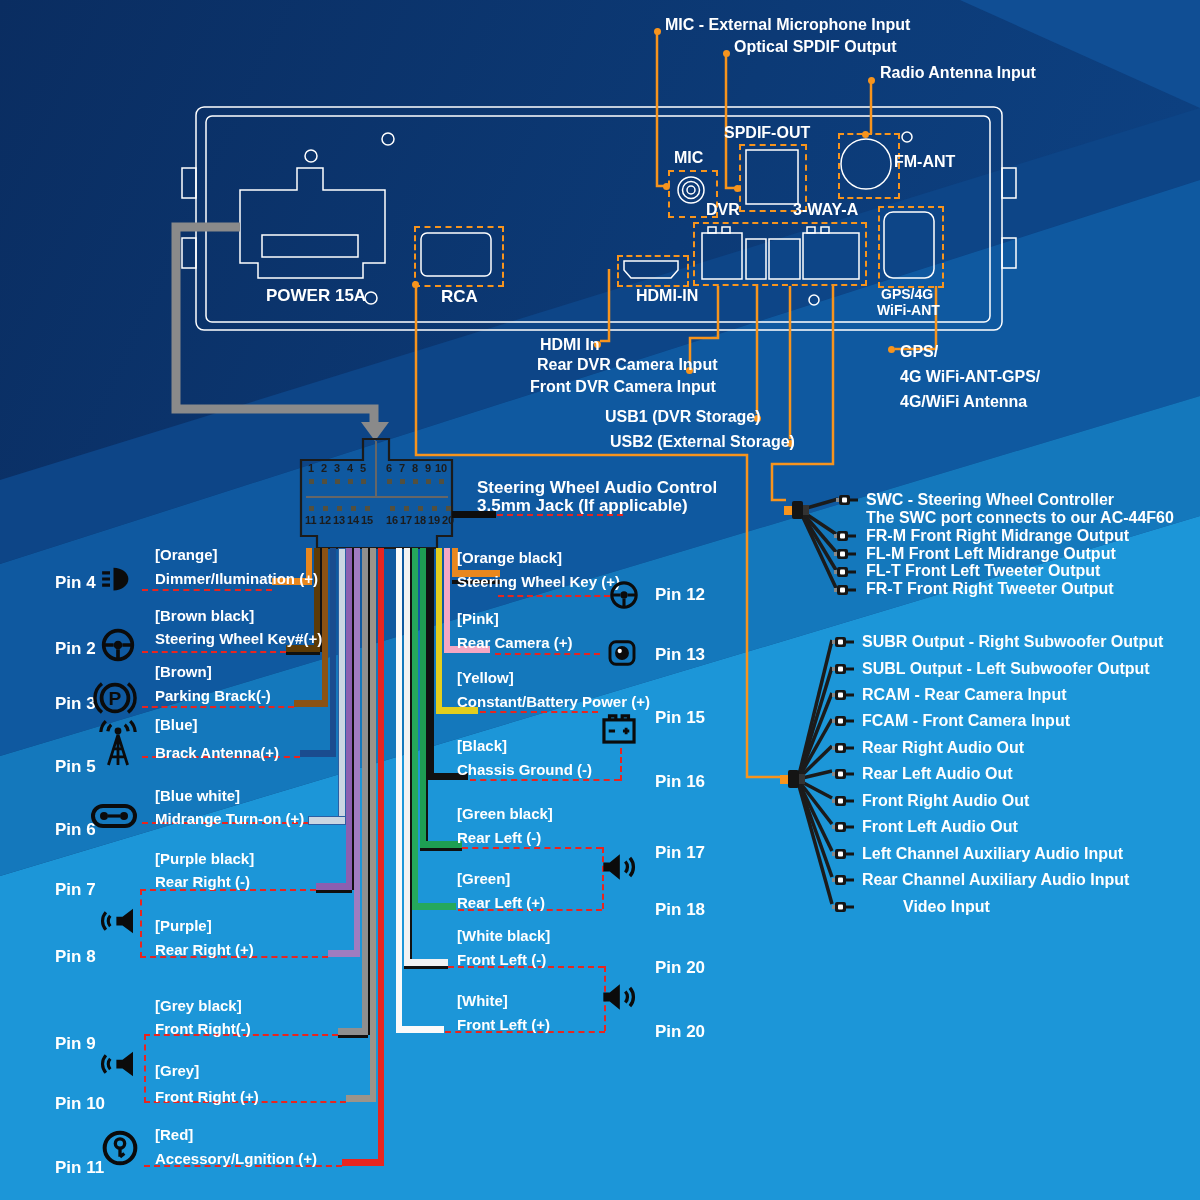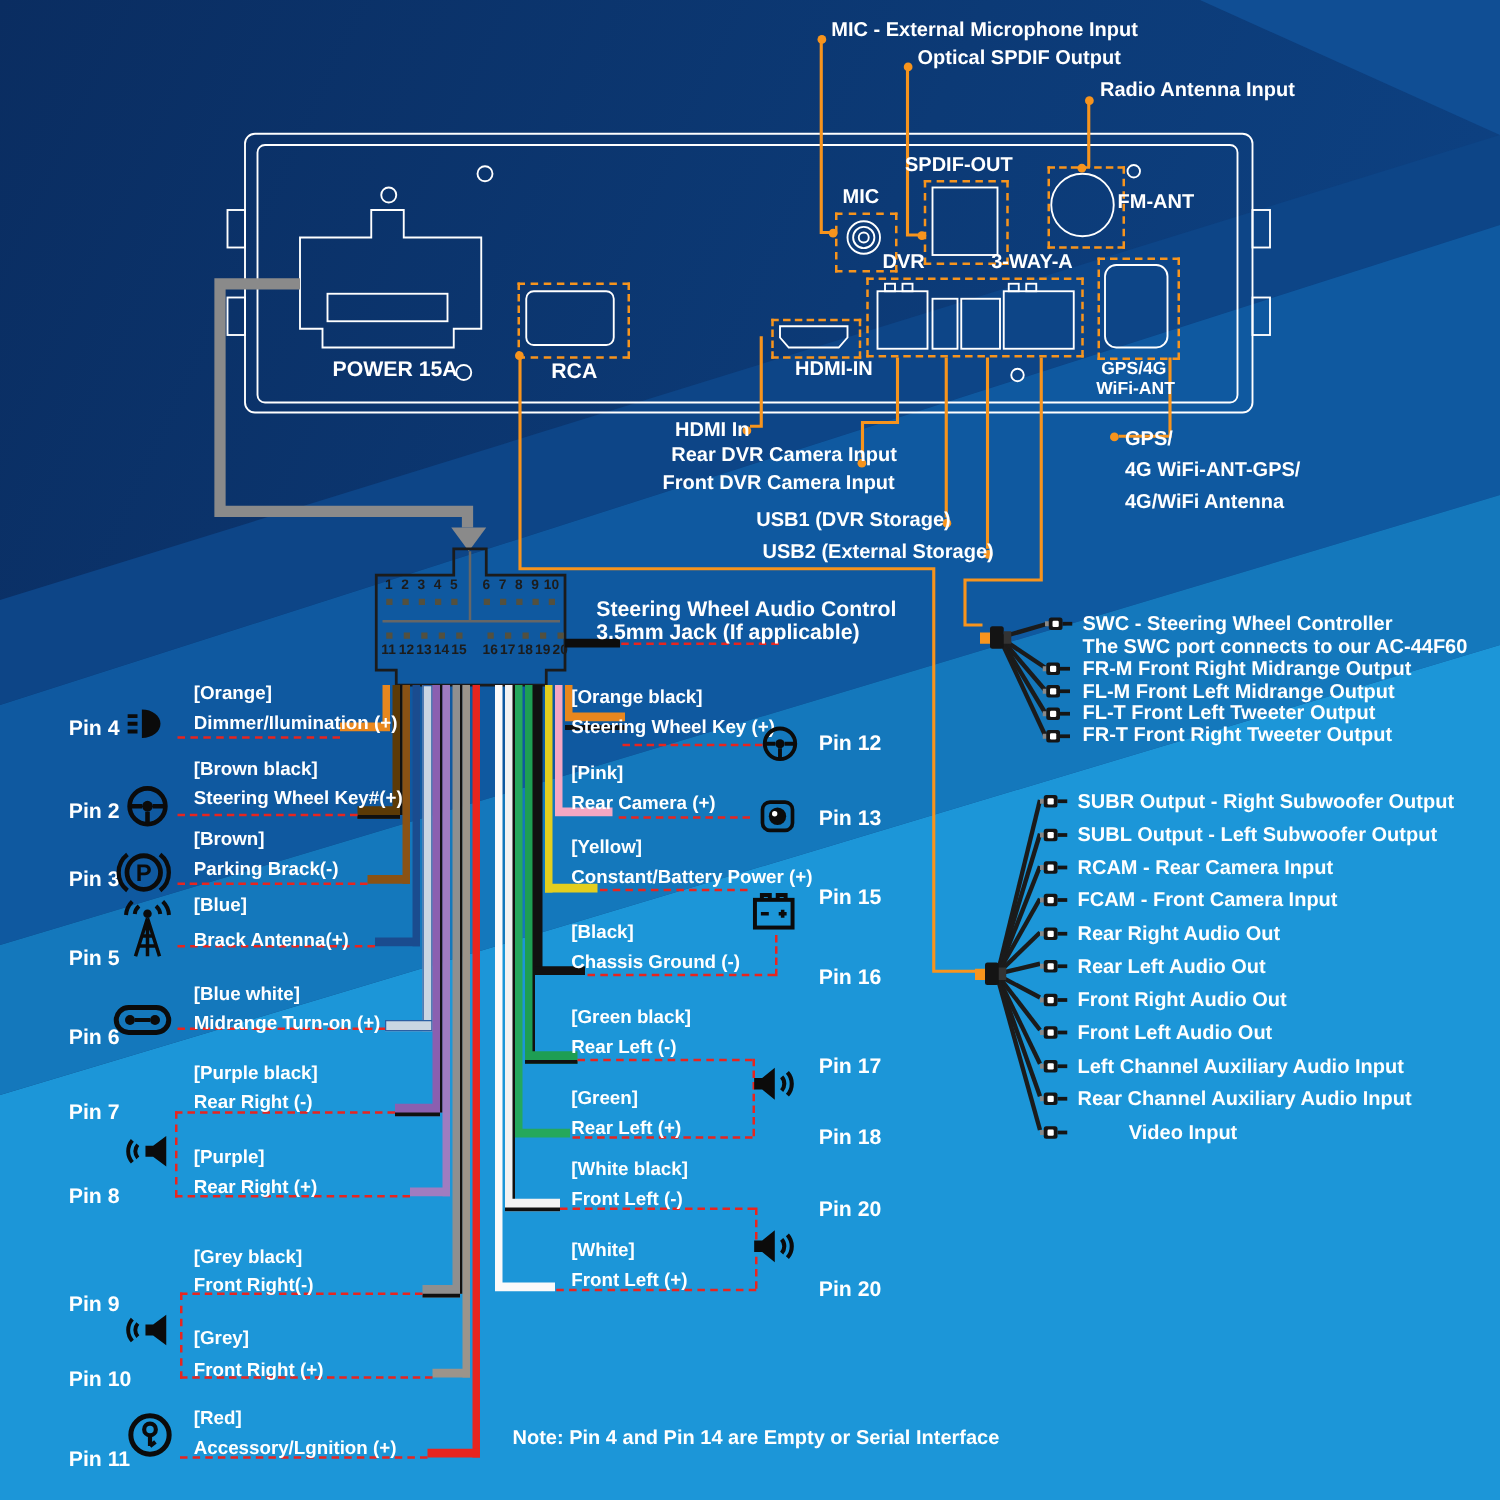--- a/index.html
+++ b/index.html
@@ -550,15 +550,14 @@
   <div class="t t6 f16" style="left:862px;top:686px">RCAM - Rear Camera Input</div>
   <div class="t t6 f16" style="left:862px;top:712px">FCAM - Front Camera Input</div>
   <div class="t t6 f16" style="left:862px;top:739px">Rear Right Audio Out</div>
   <div class="t t6 f16" style="left:862px;top:765px">Rear Left Audio Out</div>
   <div class="t t6 f16" style="left:862px;top:792px">Front Right Audio Out</div>
   <div class="t t6 f16" style="left:862px;top:818px">Front Left Audio Out</div>
   <div class="t t6 f16" style="left:862px;top:845px">Left Channel Auxiliary Audio Input</div>
   <div class="t t6 f16" style="left:862px;top:871px">Rear Channel Auxiliary Audio Input</div>
   <div class="t t6 f16" style="left:903px;top:898px">Video Input</div>
 
-  <div class="t f16" style="left:410px;top:1142px">Note: Pin 4 and Pin 14 are Empty or Serial Interface</div>
 
 </div>
 
 </body></html>

